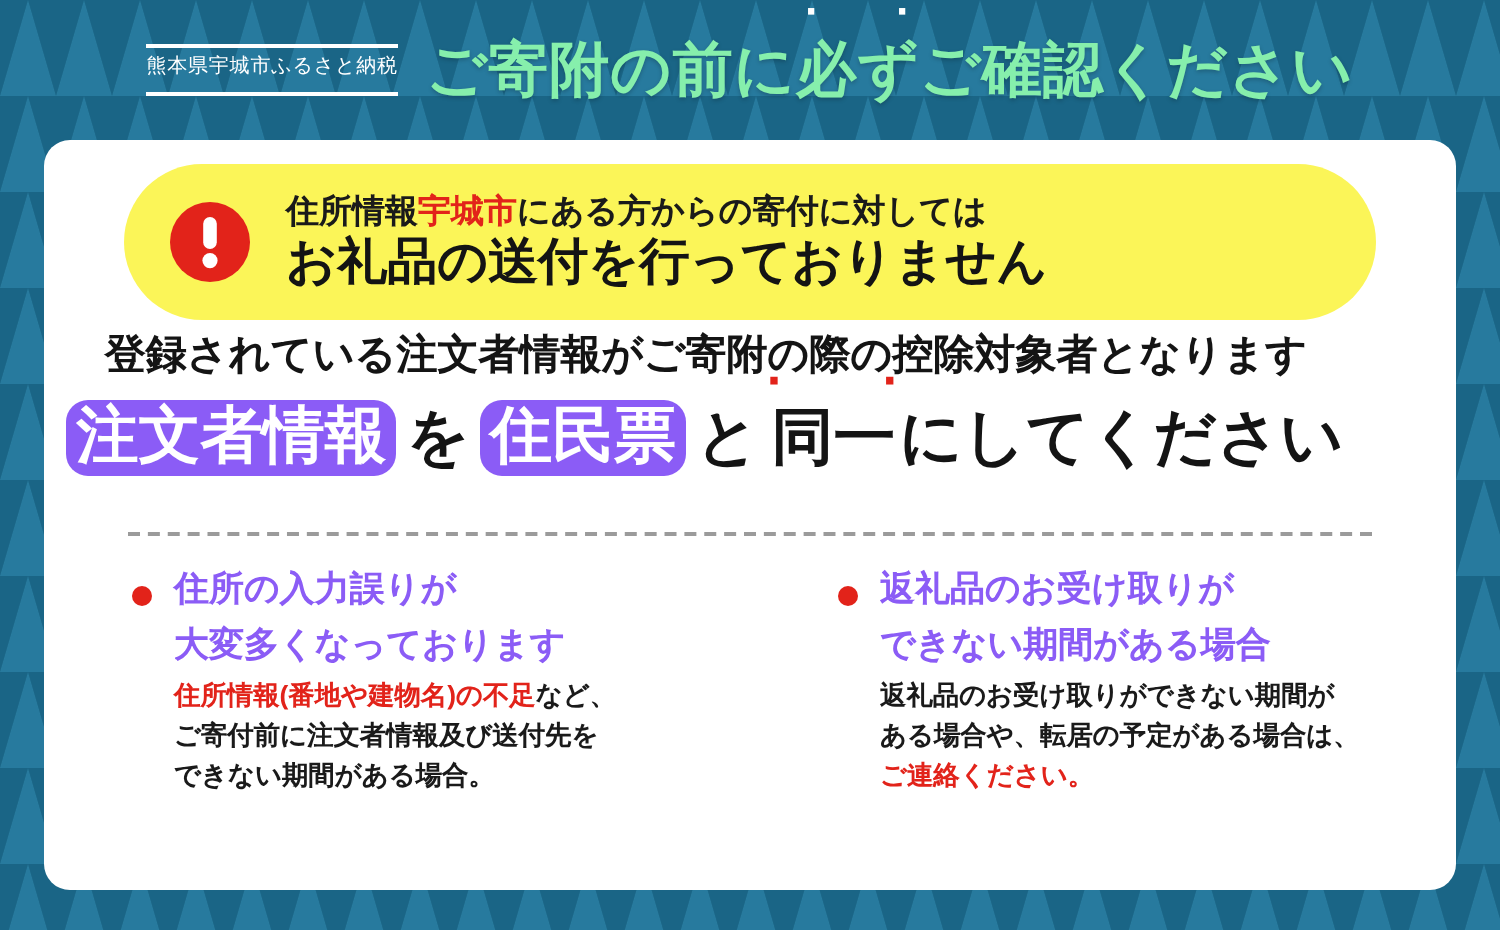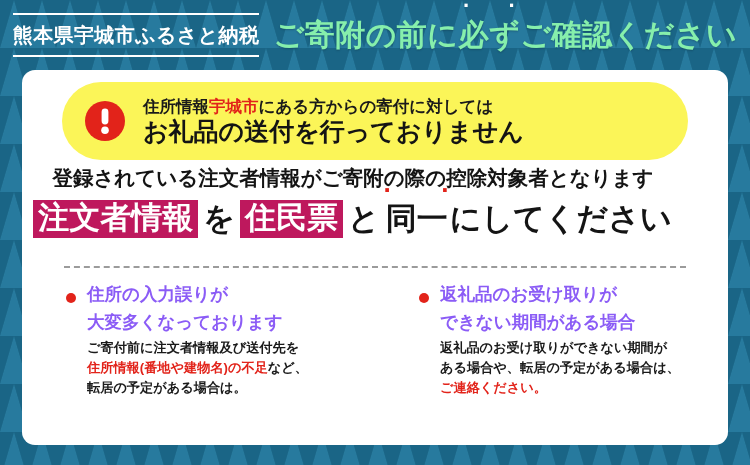--- a/index.html
+++ b/index.html
@@ -29,24 +29,24 @@
     left:0; top:0;
     width:750px; height:70px;
     display:flex;
     align-items:center;
     justify-content:center;
     gap:14px;
     z-index:5;
   }
   #header-kicker{
     position:relative;
-    padding:9px 0 8px 0;
+    padding:4px 0 8px 0;
     color:#ffffff;
-    font-size:20px;
-    font-weight:bold;
+    font-size:10px;
+    font-weight:normal;
     letter-spacing:0.4px;
     white-space:nowrap;
   }
   #header-kicker::before,
   #header-kicker::after{
     content:"";
     position:absolute;
     left:0; right:0;
     height:2px;
     background:#ffffff;
@@ -141,25 +141,26 @@
     font-weight:bold;
     color:#141414;
     line-height:1.15;
     white-space:nowrap;
     display:flex;
     align-items:center;
     justify-content:center;
     gap:0px;
   }
   .redbox{
-    background:#be185d;
+    background:#8b5cf6;
     color:#ffffff;
     padding:2px 5px 4px 5px;
     display:inline-block;
     line-height:1.04;
+    border-radius:11px;
   }
   .plain{ padding:0 5px; display:inline-block; }
   .plain-tight{ padding:0 1px; display:inline-block; }
   .bouten-red{ position:relative; display:inline-block; }
   .bouten-red::before{
     content:"· ·";
     position:absolute;
     left:50%; top:-15px;
     transform:translateX(-50%);
     font-size:26px;
@@ -275,23 +276,23 @@
     <div id="divider"></div>
 
     <div id="columns">
 
       <div class="col">
         <div class="col-bullet"></div>
         <div class="col-body">
           <div class="col-heading">住所の入力誤りが</div>
           <div class="col-heading">大変多くなっております</div>
           <div class="col-para">
+            <div><span class="red">住所情報(番地や建物名)の不足</span><span class="blk">など、</span></div>
             <div><span class="red"></span><span class="blk">ご寄付前に注文者情報及び送付先を</span></div>
-            <div><span class="red">住所情報(番地や建物名)の不足</span><span class="blk">など、</span></div>
-            <div><span class="red"></span><span class="blk">転居の予定がある場合は。</span></div>
+            <div><span class="red"></span><span class="blk">できない期間がある場合。</span></div>
           </div>
         </div>
       </div>
 
       <div class="col">
         <div class="col-bullet"></div>
         <div class="col-body">
           <div class="col-heading">返礼品のお受け取りが</div>
           <div class="col-heading">できない期間がある場合</div>
           <div class="col-para">

